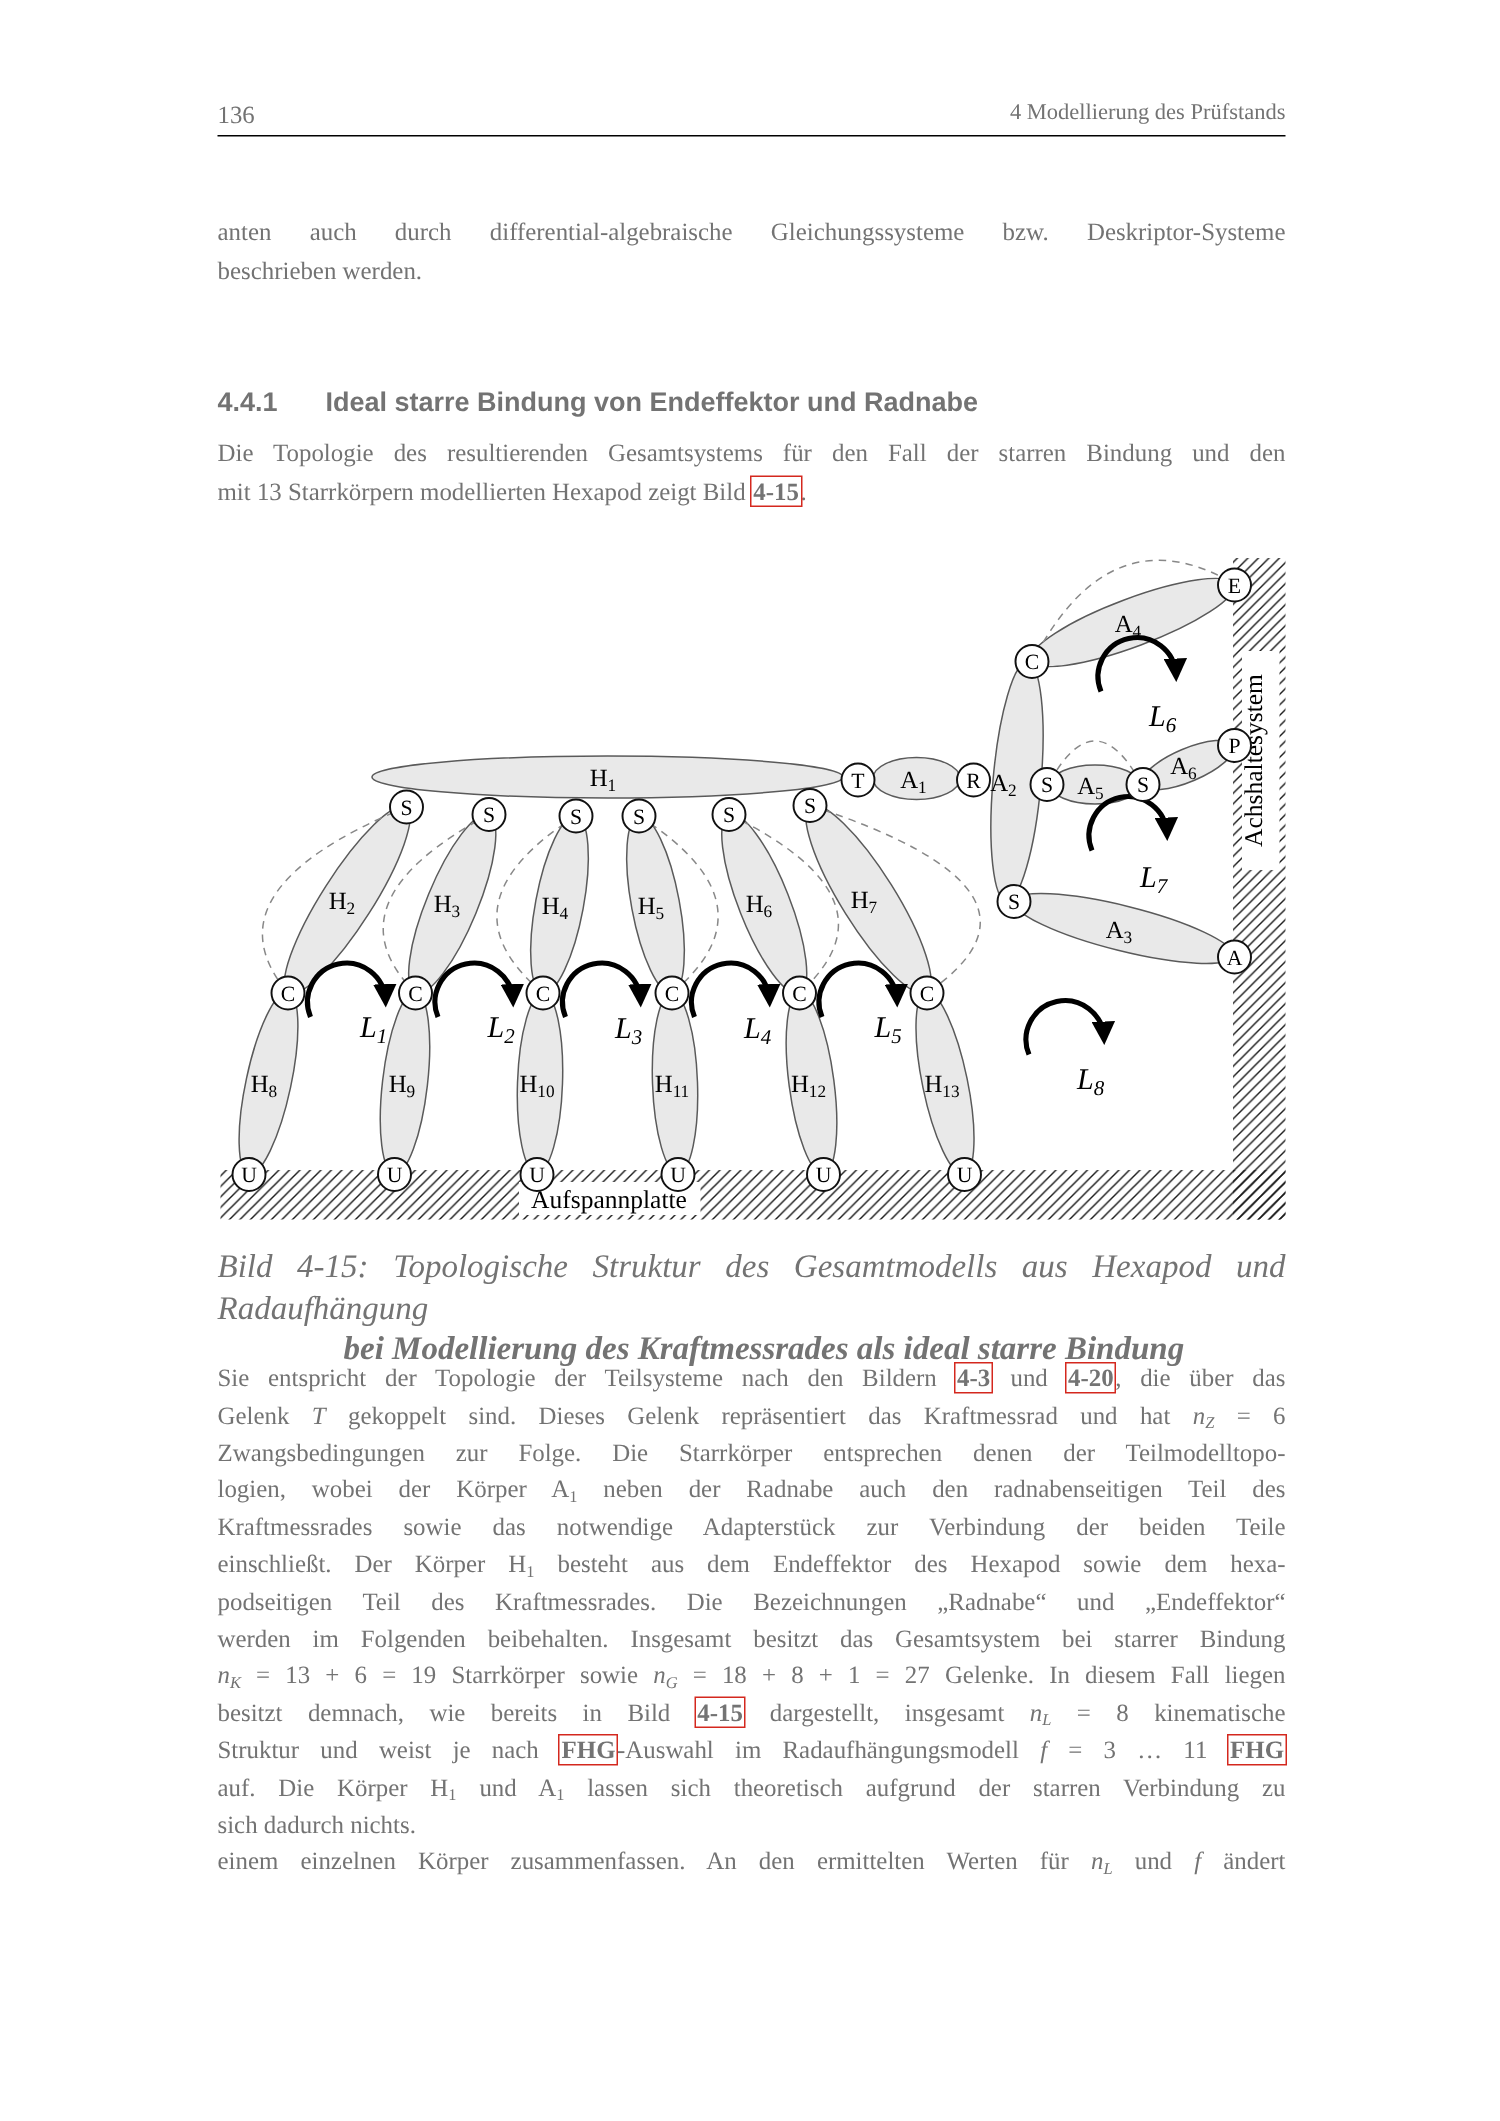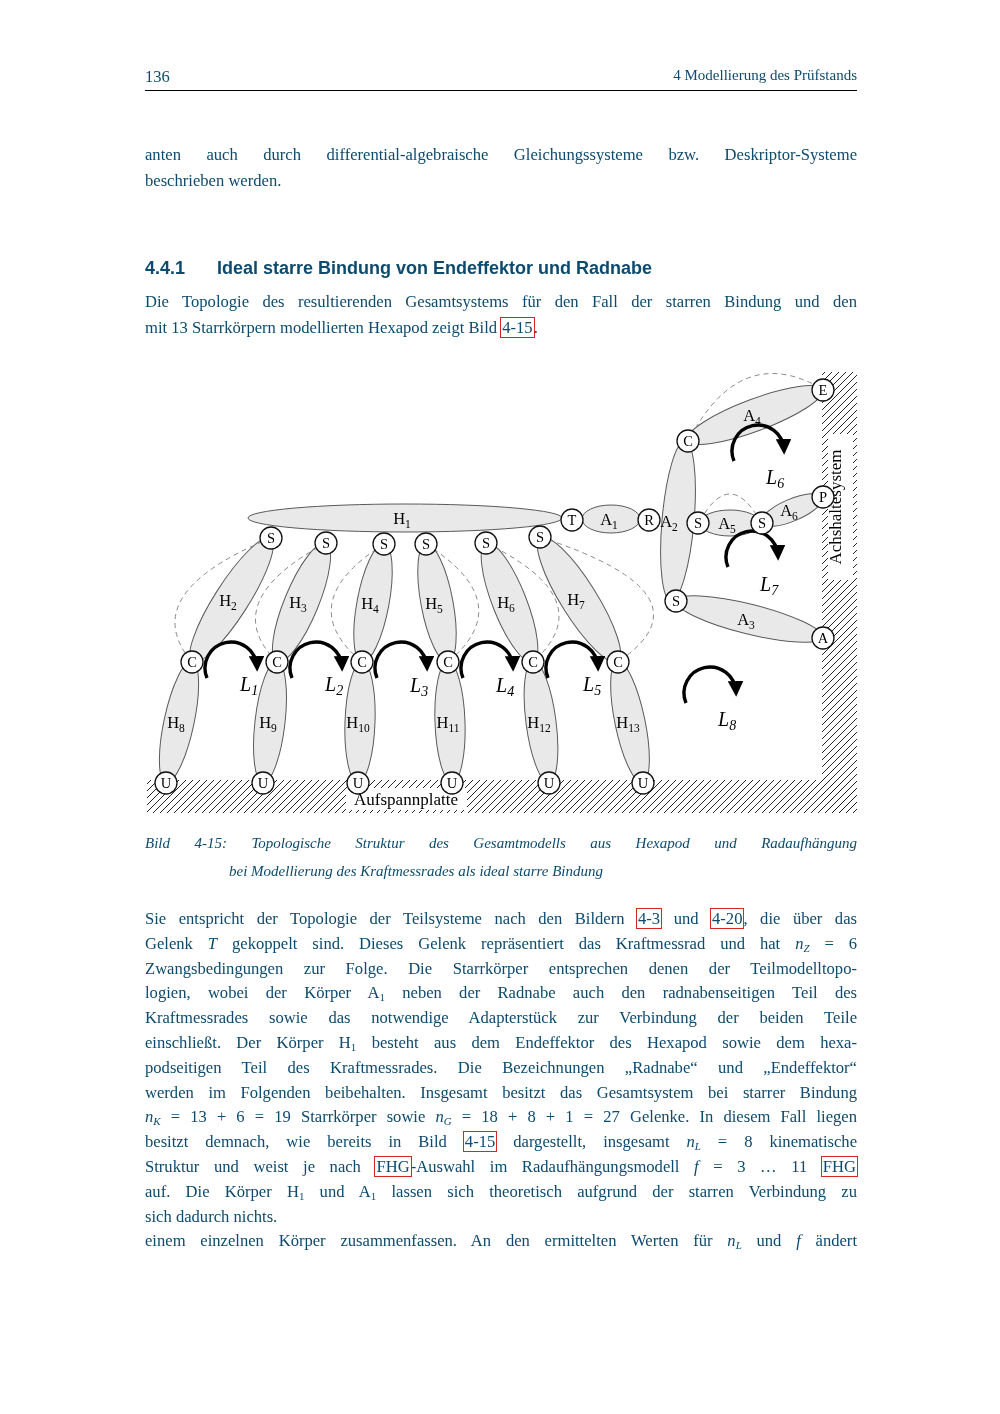--- a/index.html
+++ b/index.html
@@ -1,34 +1,34 @@
 <!DOCTYPE html>
 <html><head>
 <meta charset="utf-8">
 <style>
   html,body{margin:0;padding:0;background:#fff;}
   .page{position:relative;width:1000px;height:1414px;background:#ffffff;
-        font-family:"Liberation Serif",serif;color:#0c4a6e;overflow:hidden;}
+        font-family:"Liberation Serif",serif;color:#737373;overflow:hidden;}
   .abs{position:absolute;}
   .hdr-num{left:145px;top:67px;font-size:16.5px;}
   .hdr-ch{right:143px;top:67px;font-size:15px;}
   .hdr-rule{left:145px;top:90px;width:712px;height:1px;background:#000;}
   .para{left:145px;width:712px;font-size:16.6px;line-height:24.8px;}
   #para1{top:142px;line-height:25.5px;}
   #para2{top:289px;line-height:25.5px;}
   #para3{top:907px;}
   .line{white-space:normal;}
   .line.just{text-align:justify;text-align-last:justify;}
   .heading{left:145px;top:234px;font-family:"Liberation Sans",sans-serif;
            font-weight:bold;font-size:18px;white-space:nowrap;margin-top:24px;}
   .heading .num{display:inline-block;width:72px;}
-  .caption{left:145px;top:830px;width:712px;font-size:15px;font-style:italic;line-height:27.5px;}
-  .caption .line.ind{padding-left:84px;}
+  .caption{left:145px;top:830px;width:712px;font-size:22px;font-style:italic;line-height:27.5px;}
+  .caption .line.ind{padding-left:84px;font-weight:bold;}
   .it{font-style:italic;}
-  .refbox{outline:1.3px solid #d4281e;outline-offset:0px;padding:0 1px;}
+  .refbox{outline:1.3px solid #d4281e;outline-offset:0px;padding:0 1px;font-weight:bold;}
   sub{font-size:0.66em;line-height:0;vertical-align:-0.28em;}
   
   #diagram text{font-family:"Liberation Serif",serif;fill:#000;}
   #diagram .nlet{font-size:14.5px;}
   #diagram .blab{font-size:16.5px;}
   #diagram .blab .sb{font-size:11.5px;}
   #diagram .llab{font-size:20px;font-style:italic;}
   #diagram .llab .sb{font-size:14px;}
   #diagram .frlab{font-size:17px;}
 </style>

